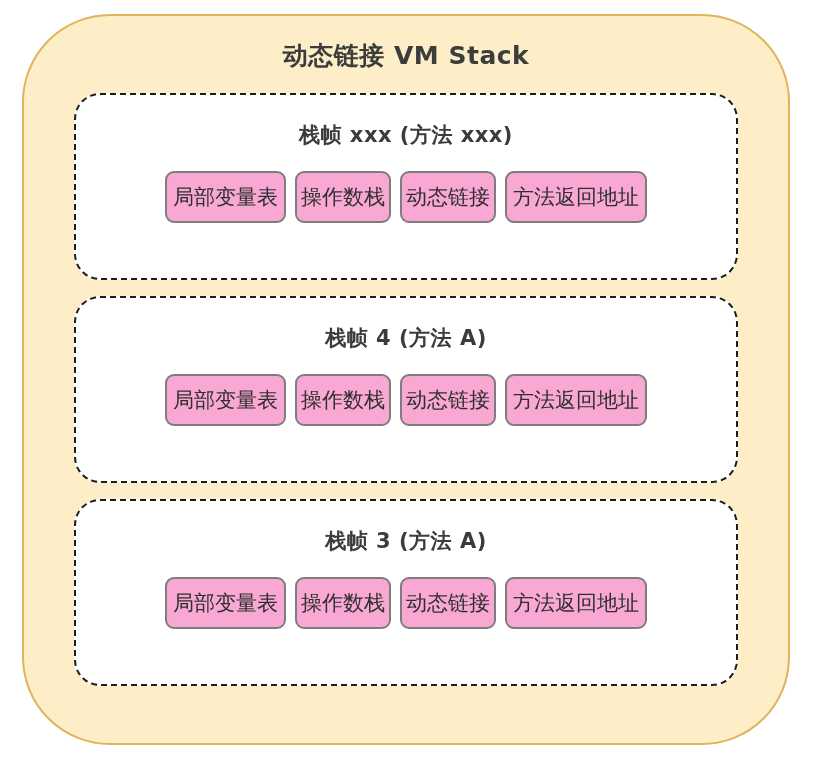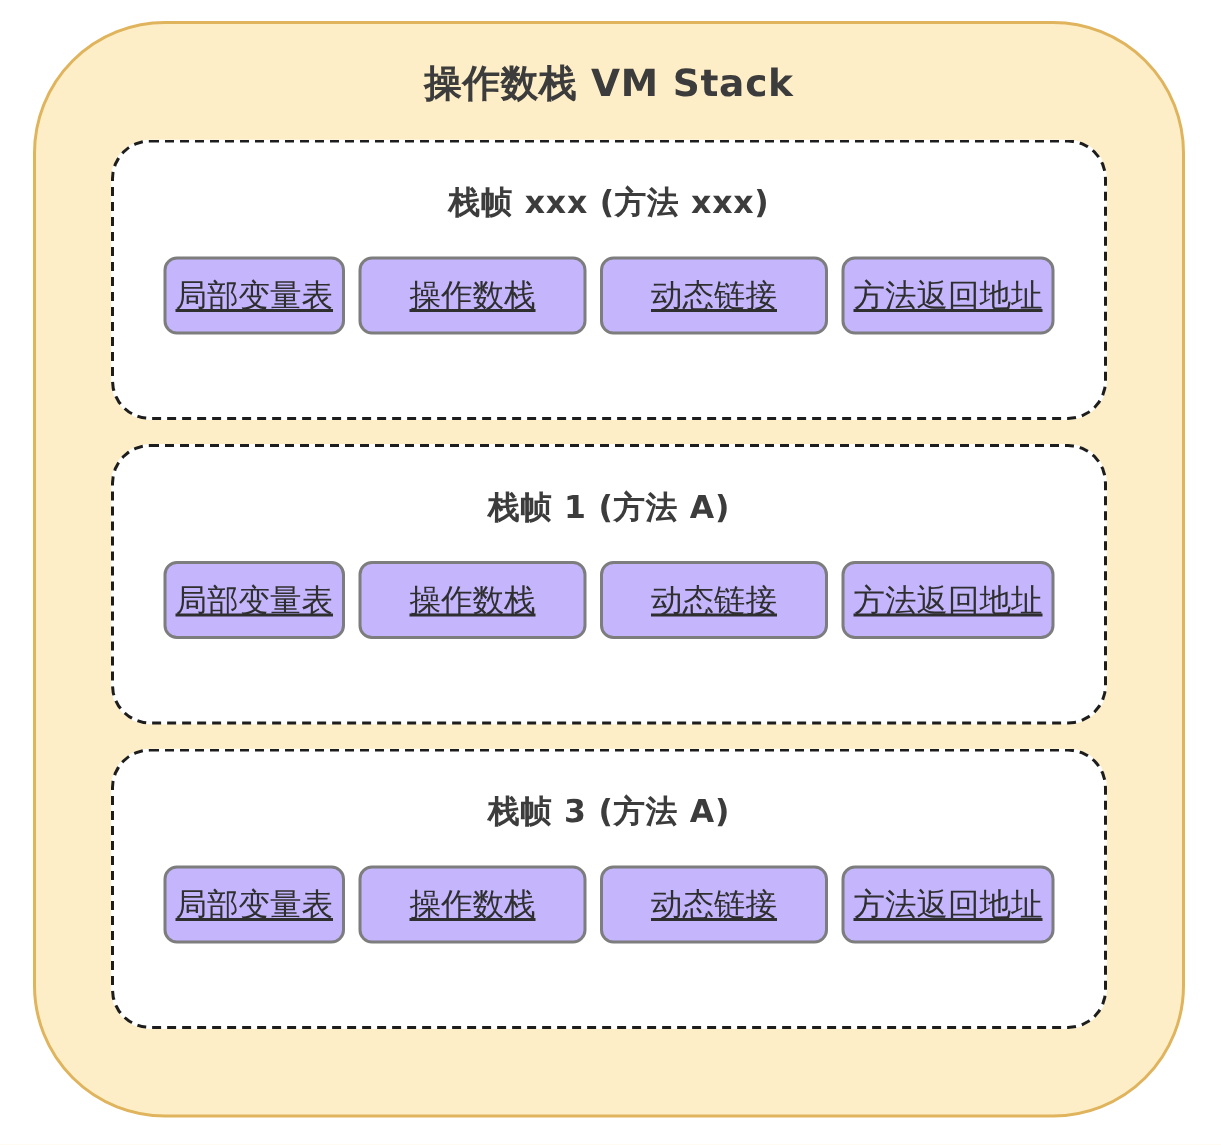--- a/index.html
+++ b/index.html
@@ -85,59 +85,58 @@
     margin-top: 25px;
     display: flex;
     flex-direction: row;
     align-items: stretch;
     gap: 9px;
   }
 
   .part {
     box-sizing: border-box;
     height: 52px;
-    background: #c4b5fd;
+    background: #f9a8d4;
     border: 2px solid #7d7d7d;
     border-radius: 9px;
     display: flex;
     align-items: center;
     justify-content: center;
     font-size: 21px;
     color: #2f2f2f;
     line-height: 1;
     white-space: nowrap;
-    text-decoration: underline;
   }
 
   .part.pad-tight { padding: 0 6px; }
-  .part.pad-wide  { padding: 0 32px; }
+  .part.pad-wide  { padding: 0 4px; }
 </style>
 </head>
 <body>
 
 <div id="diagram-root">
 
   <div class="vm-stack">
 
-    <div class="vm-stack-title">操作数栈 VM Stack</div>
+    <div class="vm-stack-title">动态链接 VM Stack</div>
 
     <div class="frames">
 
       <div class="frame">
         <div class="frame-title">栈帧 xxx (方法 xxx)</div>
         <div class="frame-parts">
           <div class="part pad-tight">局部变量表</div>
           <div class="part pad-wide">操作数栈</div>
           <div class="part pad-wide">动态链接</div>
           <div class="part pad-tight">方法返回地址</div>
         </div>
       </div>
 
       <div class="frame">
-        <div class="frame-title">栈帧 1 (方法 A)</div>
+        <div class="frame-title">栈帧 4 (方法 A)</div>
         <div class="frame-parts">
           <div class="part pad-tight">局部变量表</div>
           <div class="part pad-wide">操作数栈</div>
           <div class="part pad-wide">动态链接</div>
           <div class="part pad-tight">方法返回地址</div>
         </div>
       </div>
 
       <div class="frame">
         <div class="frame-title">栈帧 3 (方法 A)</div>

